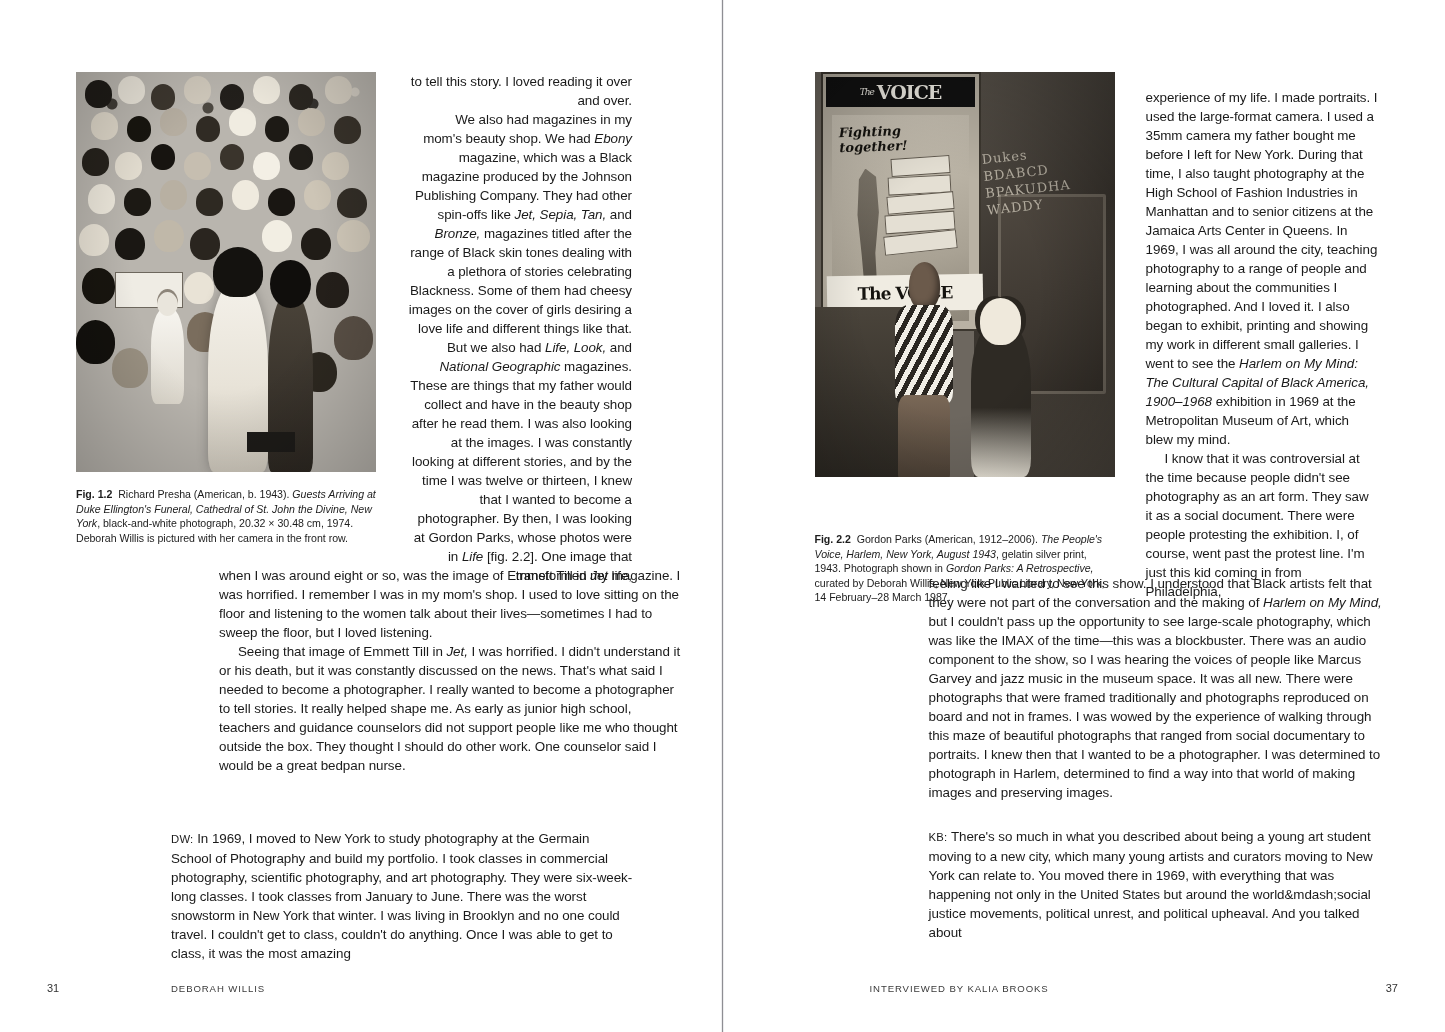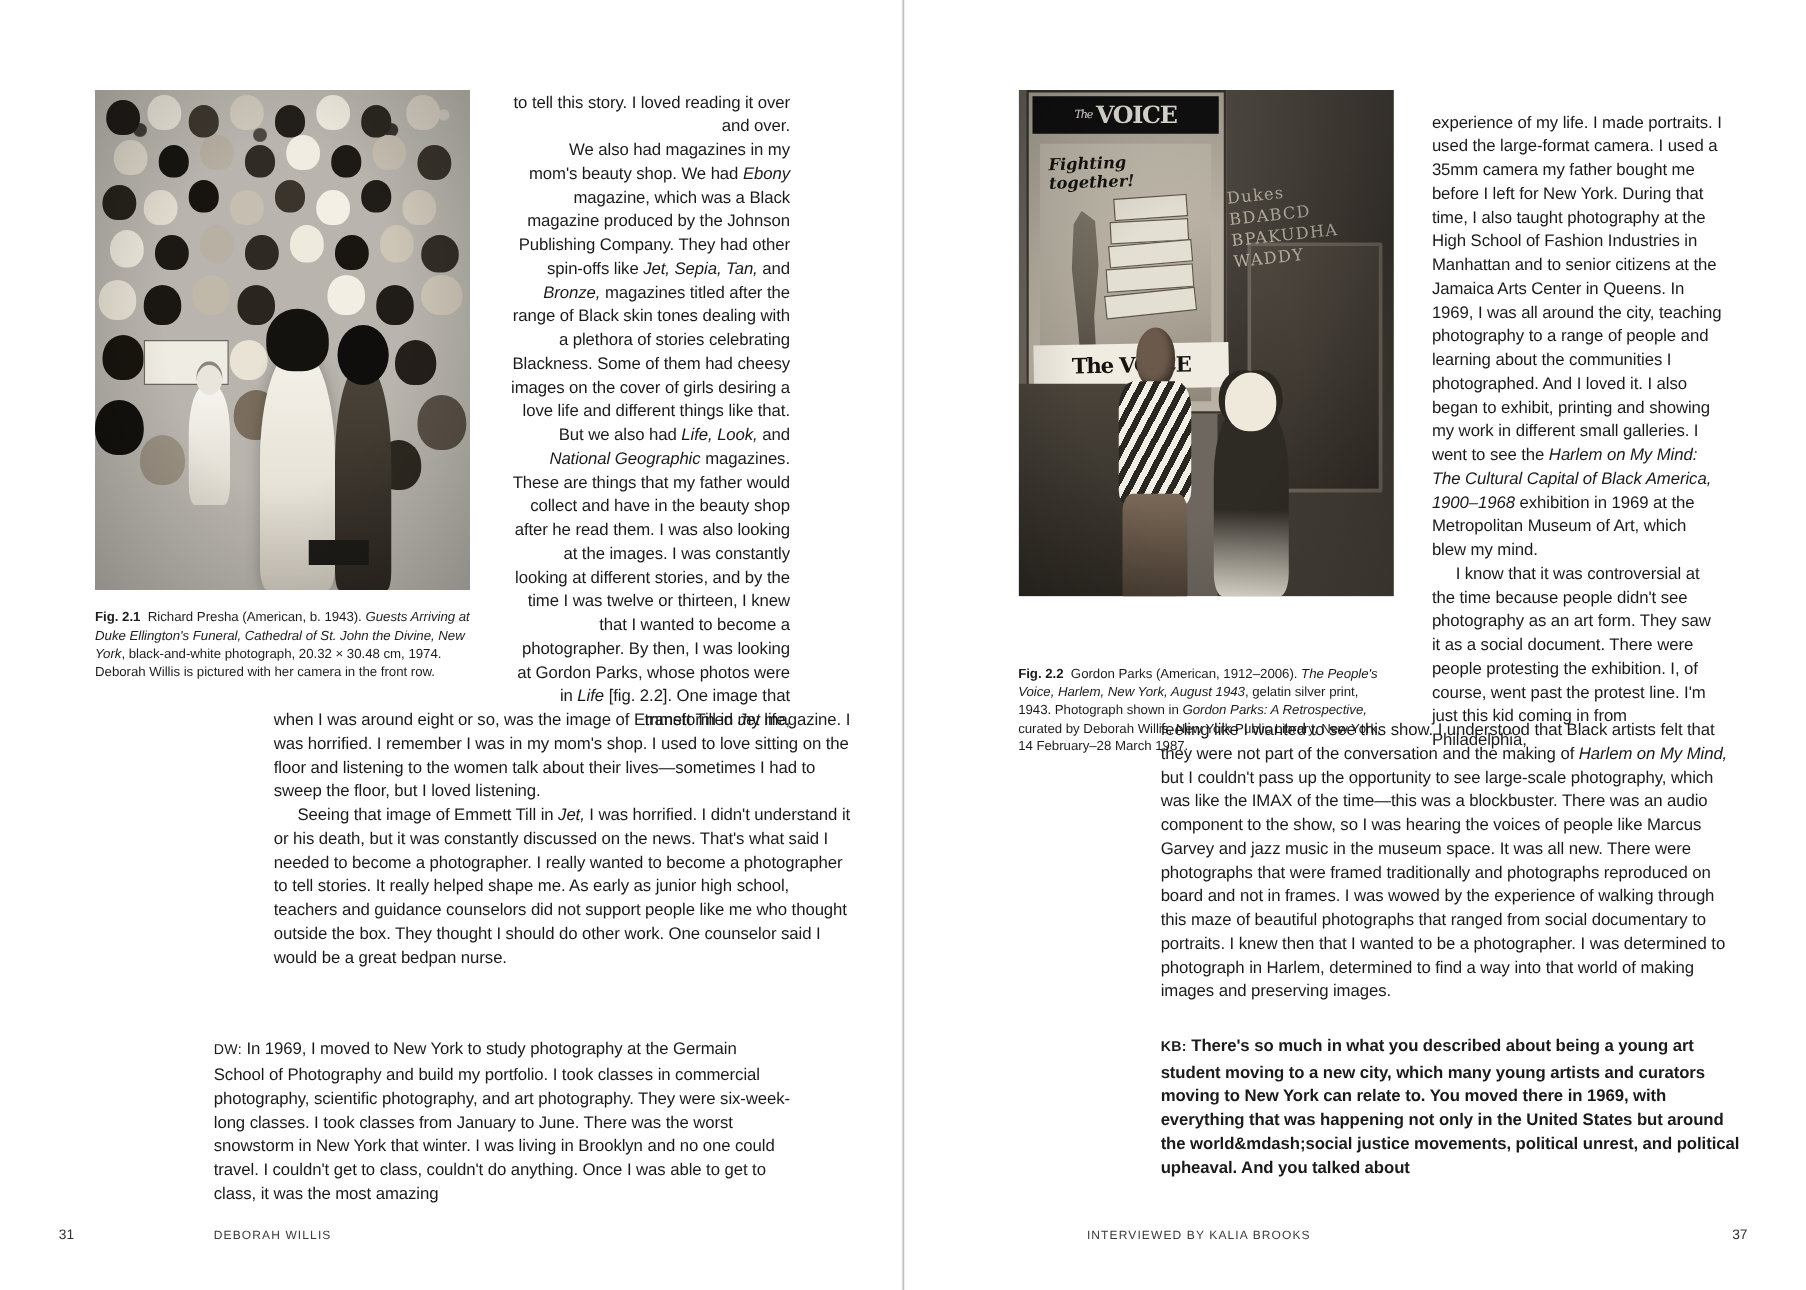--- a/index.html
+++ b/index.html
@@ -68,21 +68,21 @@
     position:absolute;left:92px;top:490px;width:300px;
     font-size:10.6px;line-height:14.6px;letter-spacing:-0.02px;color:#1c1c1c;margin-top:42px;
   }
   #right-page .col-right{
     position:absolute;left:423px;top:88px;width:232px;
   }
   .fullwidth-right{
     position:absolute;left:206px;width:466px;
   }
   #rw1{top:574px;}
-  #rkb{top:827px;font-weight:bold;}
+  #rkb{top:827px;}
 
   
   .crowd{position:absolute;inset:0;background:#b9b5ae;}
   .crowd .grain{
     position:absolute;inset:0;
     background-image:
       radial-gradient(circle at 12% 8%, #2b2722 0 5px, transparent 6px),
       radial-gradient(circle at 28% 5%, #fbf8f2 0 4px, transparent 5px),
       radial-gradient(circle at 44% 9%, #3a352e 0 5px, transparent 6px),
       radial-gradient(circle at 62% 4%, #efeae0 0 5px, transparent 6px),
@@ -290,21 +290,21 @@
         </div>
         <div class="sign"></div>
         <div class="child"></div>
         <div class="fig-front"></div>
         <div class="fig-side"></div>
         <div class="sign2"></div>
         <div class="vignette"></div>
       </div>
     </div>
 
-    <div class="caption"><b>Fig. 2.1</b>&nbsp;&nbsp;Richard Presha (American, b. 1943). <i>Guests Arriving at Duke Ellington's Funeral, Cathedral of St. John the Divine, New York</i>, black-and-white photograph, 20.32 × 30.48 cm, 1974. Deborah Willis is pictured with her camera in the front row.</div>
+    <div class="caption"><b>Fig. 1.2</b>&nbsp;&nbsp;Richard Presha (American, b. 1943). <i>Guests Arriving at Duke Ellington's Funeral, Cathedral of St. John the Divine, New York</i>, black-and-white photograph, 20.32 × 30.48 cm, 1974. Deborah Willis is pictured with her camera in the front row.</div>
 
     <div class="body-col col-right">to tell this story. I loved reading it over and over.<br><span style="display:inline-block;width:19px"></span>We also had magazines in my mom's beauty shop. We had <i>Ebony</i> magazine, which was a Black magazine produced by the Johnson Publishing Company. They had other spin-offs like <i>Jet, Sepia, Tan,</i> and <i>Bronze,</i> magazines titled after the range of Black skin tones dealing with a plethora of stories celebrating Blackness. Some of them had cheesy images on the cover of girls desiring a love life and different things like that. But we also had <i>Life, Look,</i> and <i>National Geographic</i> magazines. These are things that my father would collect and have in the beauty shop after he read them. I was also looking at the images. I was constantly looking at different stories, and by the time I was twelve or thirteen, I knew that I wanted to become a photographer. By then, I was looking at Gordon Parks, whose photos were in <i>Life</i> [fig. 2.2]. One image that transformed my life,</div>
 
     <div class="body-col fullwidth-left" id="lw1">when I was around eight or so, was the image of Emmett Till in <i>Jet</i> magazine. I was horrified. I remember I was in my mom's shop. I used to love sitting on the floor and listening to the women talk about their lives—sometimes I had to sweep the floor, but I loved listening.<br><span style="display:inline-block;width:19px"></span>Seeing that image of Emmett Till in <i>Jet,</i> I was horrified. I didn't understand it or his death, but it was constantly discussed on the news. That's what said I needed to become a photographer. I really wanted to become a photographer to tell stories. It really helped shape me. As early as junior high school, teachers and guidance counselors did not support people like me who thought outside the box. They thought I should do other work. One counselor said I would be a great bedpan nurse.</div>
 
 
     <div class="body-col fullwidth-left" id="dw1">
       <p><span class="sc">DW:</span><span> In 1969, I moved to New York to study photography at the Germain School of Photography and build my portfolio. I took classes in commercial photography, scientific photography, and art photography. They were six-week-long classes. I took classes from January to June. There was the worst snowstorm in New York that winter. I was living in Brooklyn and no one could travel. I couldn't get to class, couldn't do anything. Once I was able to get to class, it was the most amazing</span></p>
     </div>
 

